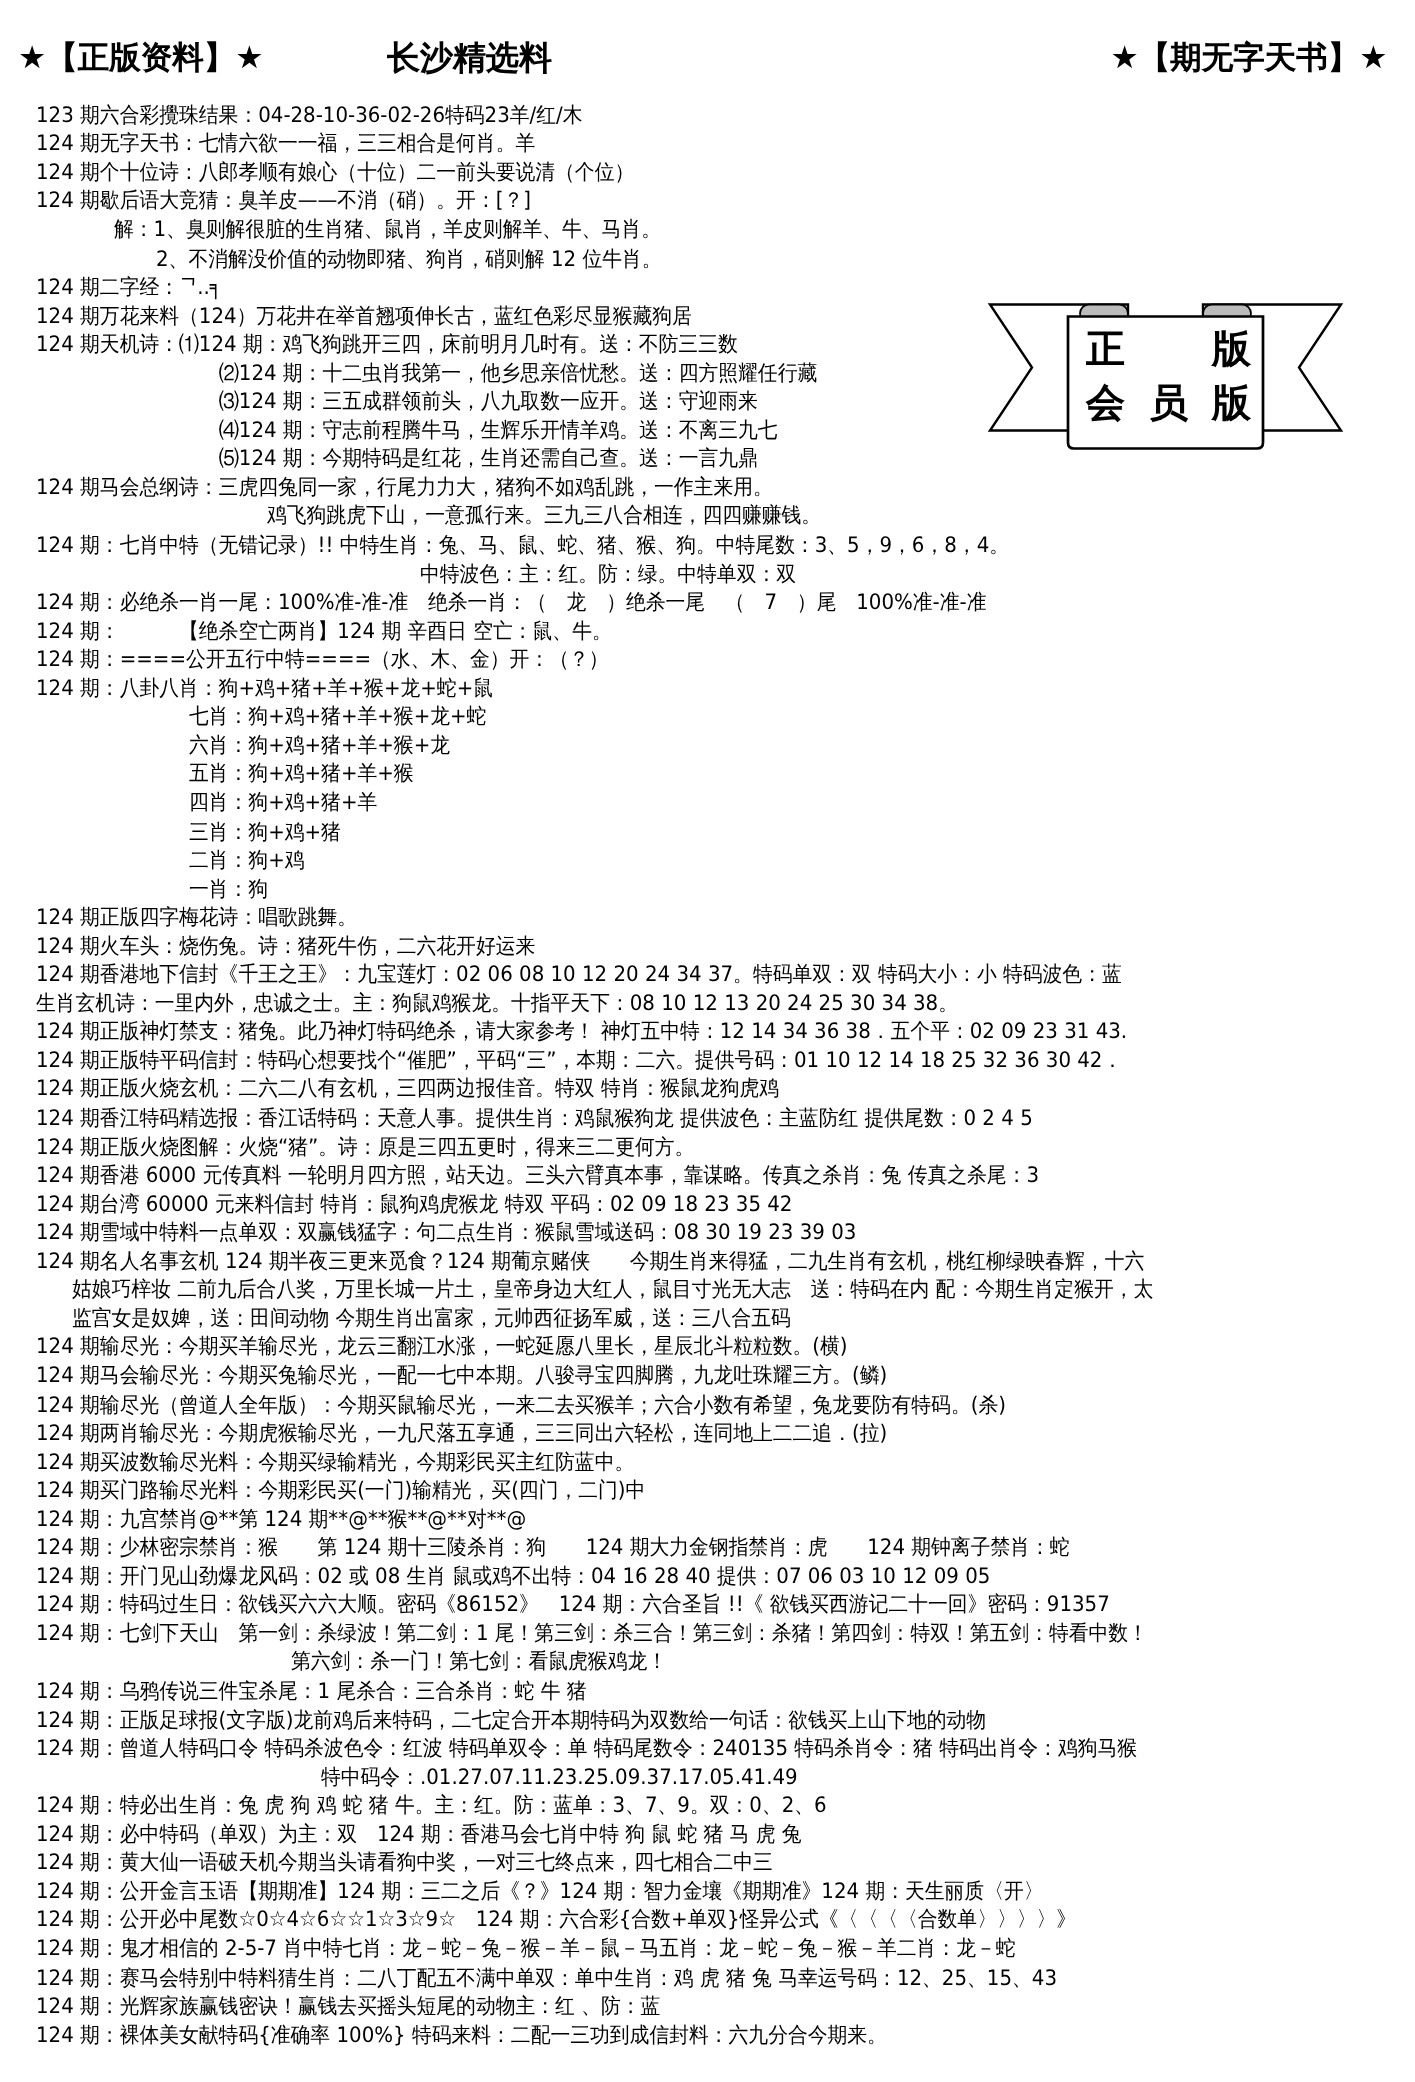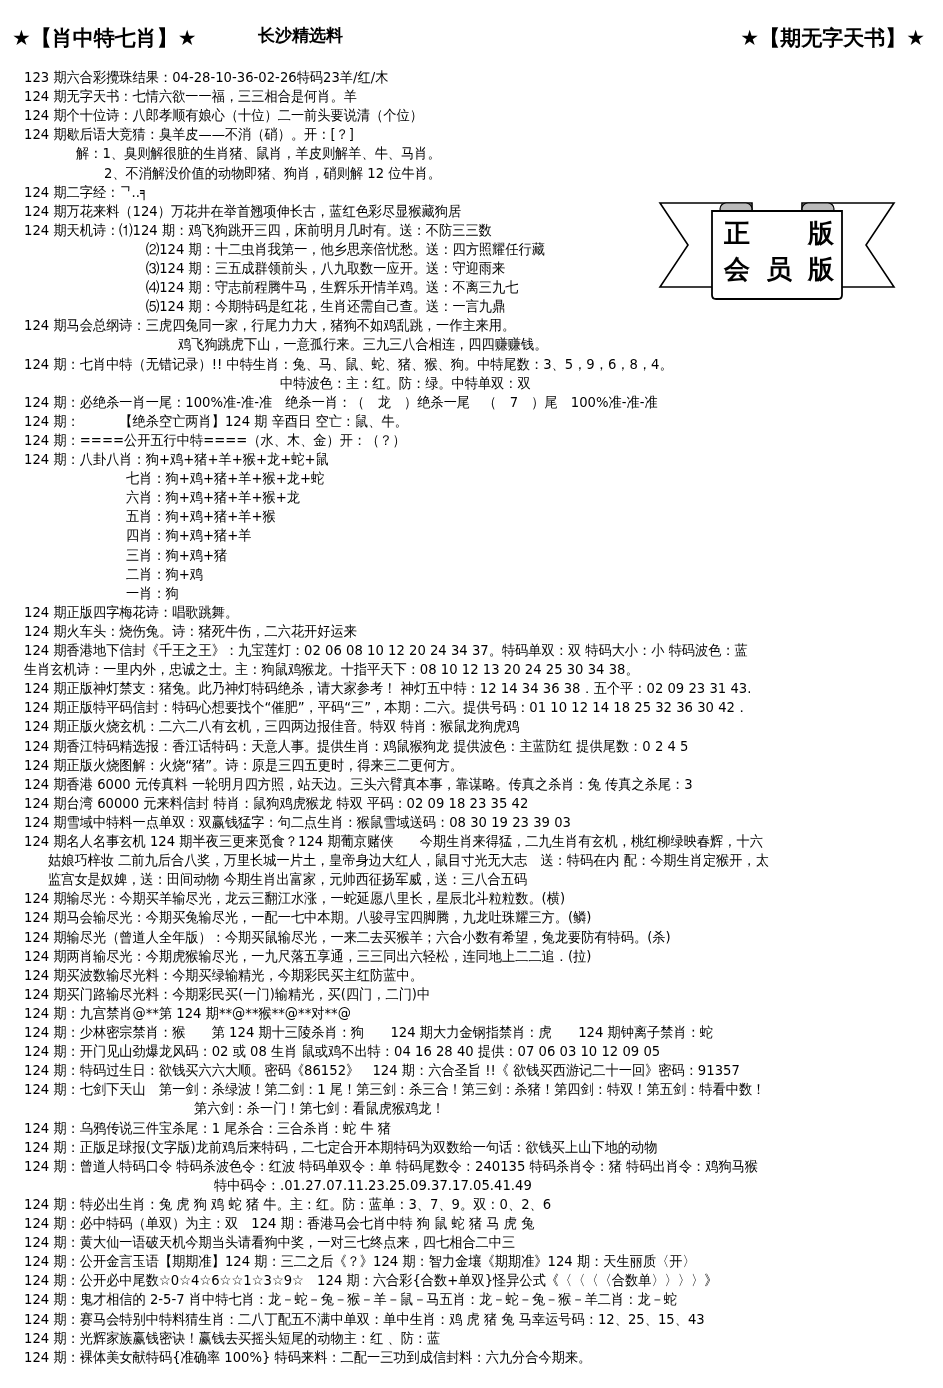--- a/index.html
+++ b/index.html
@@ -3,42 +3,42 @@
 <meta charset="utf-8">
 <style>
   html, body { margin: 0; padding: 0; background: #ffffff; }
   body {
     width: 943px; height: 1388px; position: relative; overflow: hidden;
     font-family: "DejaVu Sans", "Liberation Sans", sans-serif;
     color: #000;
   }
   .header { position: absolute; top: 24px; left: 0; width: 943px; height: 36px; }
   .hdr-left { position: absolute; left: 12px; top: 0; font-size: 21px; font-weight: bold; letter-spacing: 0px; }
-  .hdr-title { position: absolute; left: 258px; top: 0; font-size: 17px; font-weight: bold; }
+  .hdr-title { position: absolute; left: 258px; top: 0; font-size: 22px; font-weight: bold; }
   .hdr-right { position: absolute; right: 18px; top: 0; font-size: 21px; font-weight: bold; }
   .content { position: absolute; top: 68px; left: 0; width: 943px; }
   .line {
     position: absolute; left: 24px; height: 19px; white-space: nowrap;
     font-size: 14.2px; line-height: 19px; transform-origin: left top;
     transform: scaleX(0.93);
   }
   .badge { position: absolute; left: 652px; top: 195px; width: 250px; height: 105px; }
   .badge svg { width: 250px; height: 105px; display: block; }
   .badge-text {
     position: absolute; left: 72px; top: 20px; width: 110px;
     font-family: "DejaVu Serif", "Liberation Serif", serif; font-weight: bold;
     font-size: 26px; line-height: 36px;
   }
   .badge-row { display: flex; justify-content: space-between; }
 </style>
 </head>
 <body>
 
 <div class="header">
-  <div class="hdr-left">★【肖中特七肖】★</div>
+  <div class="hdr-left">★【正版资料】★</div>
   <div class="hdr-title">长沙精选料</div>
   <div class="hdr-right">★【期无字天书】★</div>
 </div>
 
 <div class="badge">
   <svg viewBox="0 0 250 105">
     <polygon points="8,8 100,8 100,92 8,92 36,50" fill="#fff" stroke="#000" stroke-width="1.6"></polygon>
     <polygon points="242,8 150,8 150,92 242,92 214,50" fill="#fff" stroke="#000" stroke-width="1.6"></polygon>
     <rect x="68" y="8" width="32" height="12" rx="6" fill="#bbb" stroke="#000" stroke-width="1.2"></rect>
     <rect x="150" y="8" width="32" height="12" rx="6" fill="#bbb" stroke="#000" stroke-width="1.2"></rect>

